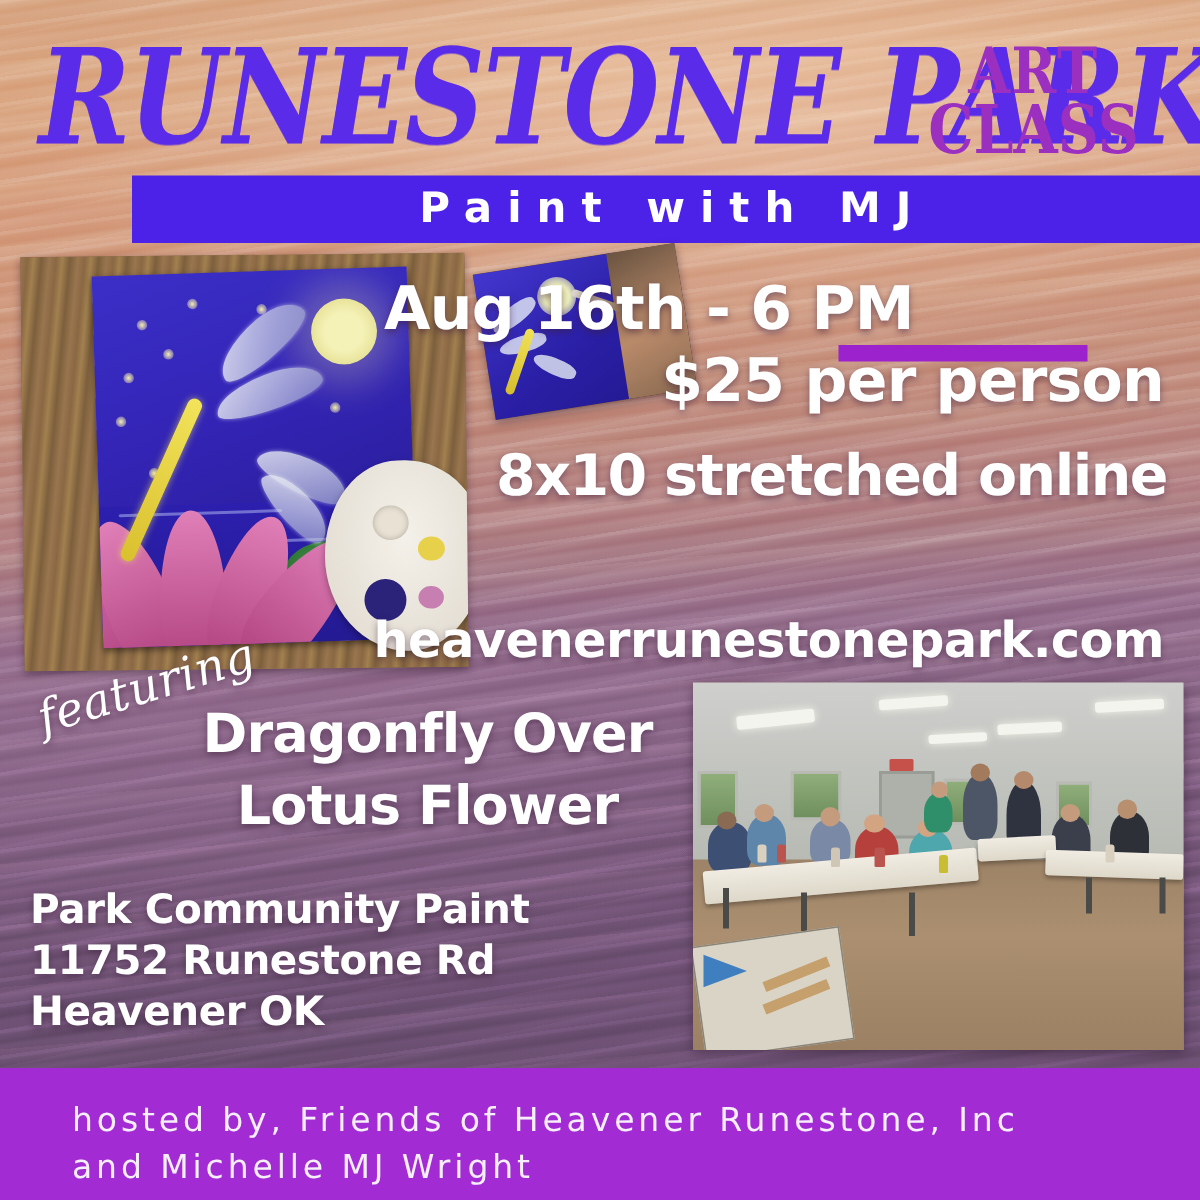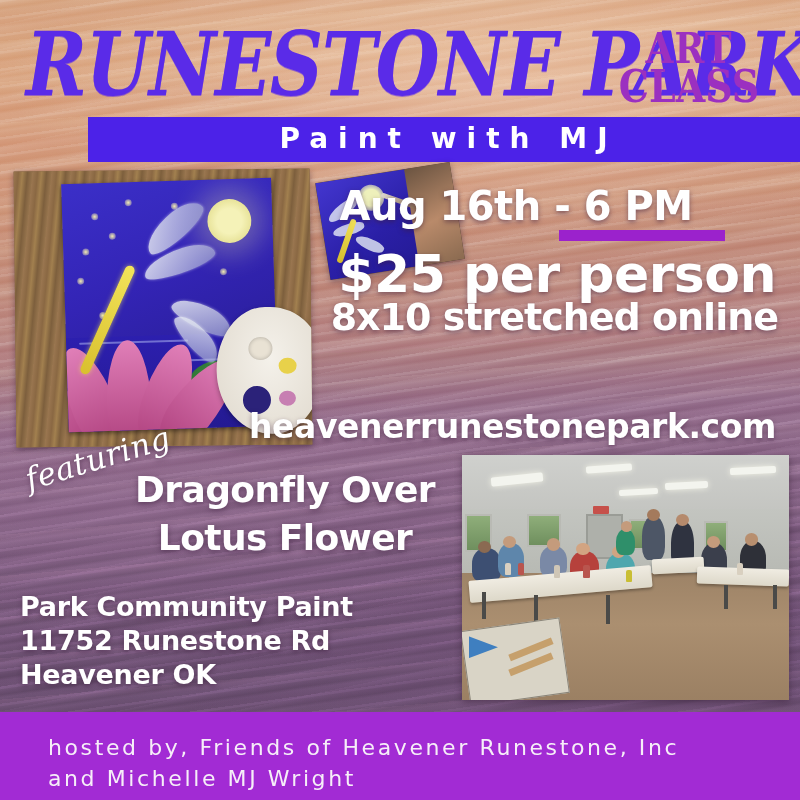--- a/index.html
+++ b/index.html
@@ -128,26 +128,26 @@
   .ps-moon{position:absolute;left:42%;top:10%;width:26px;height:26px;border-radius:50%;
     background:radial-gradient(circle,#eef0bb 45%,rgba(230,232,170,.2));}
   .ps-body{position:absolute;left:20%;top:40%;width:6px;height:46px;border-radius:4px;
     background:linear-gradient(180deg,#f0e159,#d6bd2c);transform:rotate(28deg);}
   .ps-wing{position:absolute;background:rgba(230,235,245,.8);border-radius:60% 40% 50% 50%;
     transform-origin:0 50%;}
   .ps-brush{position:absolute;right:24%;top:30%;width:42px;height:5px;border-radius:3px;
     background:linear-gradient(90deg,#ddd8cf,#8b6b45);transform:rotate(28deg);}
 
   
-  .info{position:absolute;right:24px;top:184px;width:520px;text-align:center;color:#fff;}
+  .info{position:absolute;right:24px;top:184px;width:520px;text-align:left;color:#fff;}
   .line-date{font-family:"DejaVu Sans", sans-serif;font-weight:700;font-size:40px;
     line-height:44px;letter-spacing:-.5px;text-shadow:0 2px 5px rgba(60,30,60,.55);}
   .rule{position:absolute;right:75px;top:230px;width:166px;height:11px;background:#9b22cc;}
-  .line-price{position:absolute;right:24px;top:252px;width:520px;text-align:right;color:#fff;
-    font-family:"DejaVu Sans", sans-serif;font-weight:700;font-size:52px;line-height:44px;
+  .line-price{position:absolute;right:24px;top:232px;width:520px;text-align:right;color:#fff;
+    font-family:"DejaVu Sans", sans-serif;font-weight:700;font-size:40px;line-height:44px;
     letter-spacing:-.5px;text-shadow:0 2px 5px rgba(60,30,60,.5);}
   .line-canvas{position:absolute;right:22px;top:296px;width:560px;text-align:right;color:#fff;
     font-family:"DejaVu Sans", sans-serif;font-weight:700;font-size:38px;line-height:42px;
     letter-spacing:-1px;text-shadow:0 2px 5px rgba(60,30,60,.5);}
   .line-supplies{position:absolute;right:26px;top:340px;width:560px;text-align:right;color:#f3eef5;
     font-family:"DejaVu Sans", sans-serif;font-weight:400;font-size:19px;line-height:24px;
     letter-spacing:4.2px;text-shadow:0 1px 4px rgba(60,30,60,.5);}
   .line-reg{position:absolute;right:26px;top:370px;width:560px;text-align:right;color:#fff;
     font-family:"DejaVu Sans", sans-serif;font-weight:700;font-size:33px;line-height:38px;
     letter-spacing:-.3px;text-shadow:0 2px 5px rgba(60,30,60,.5);}

